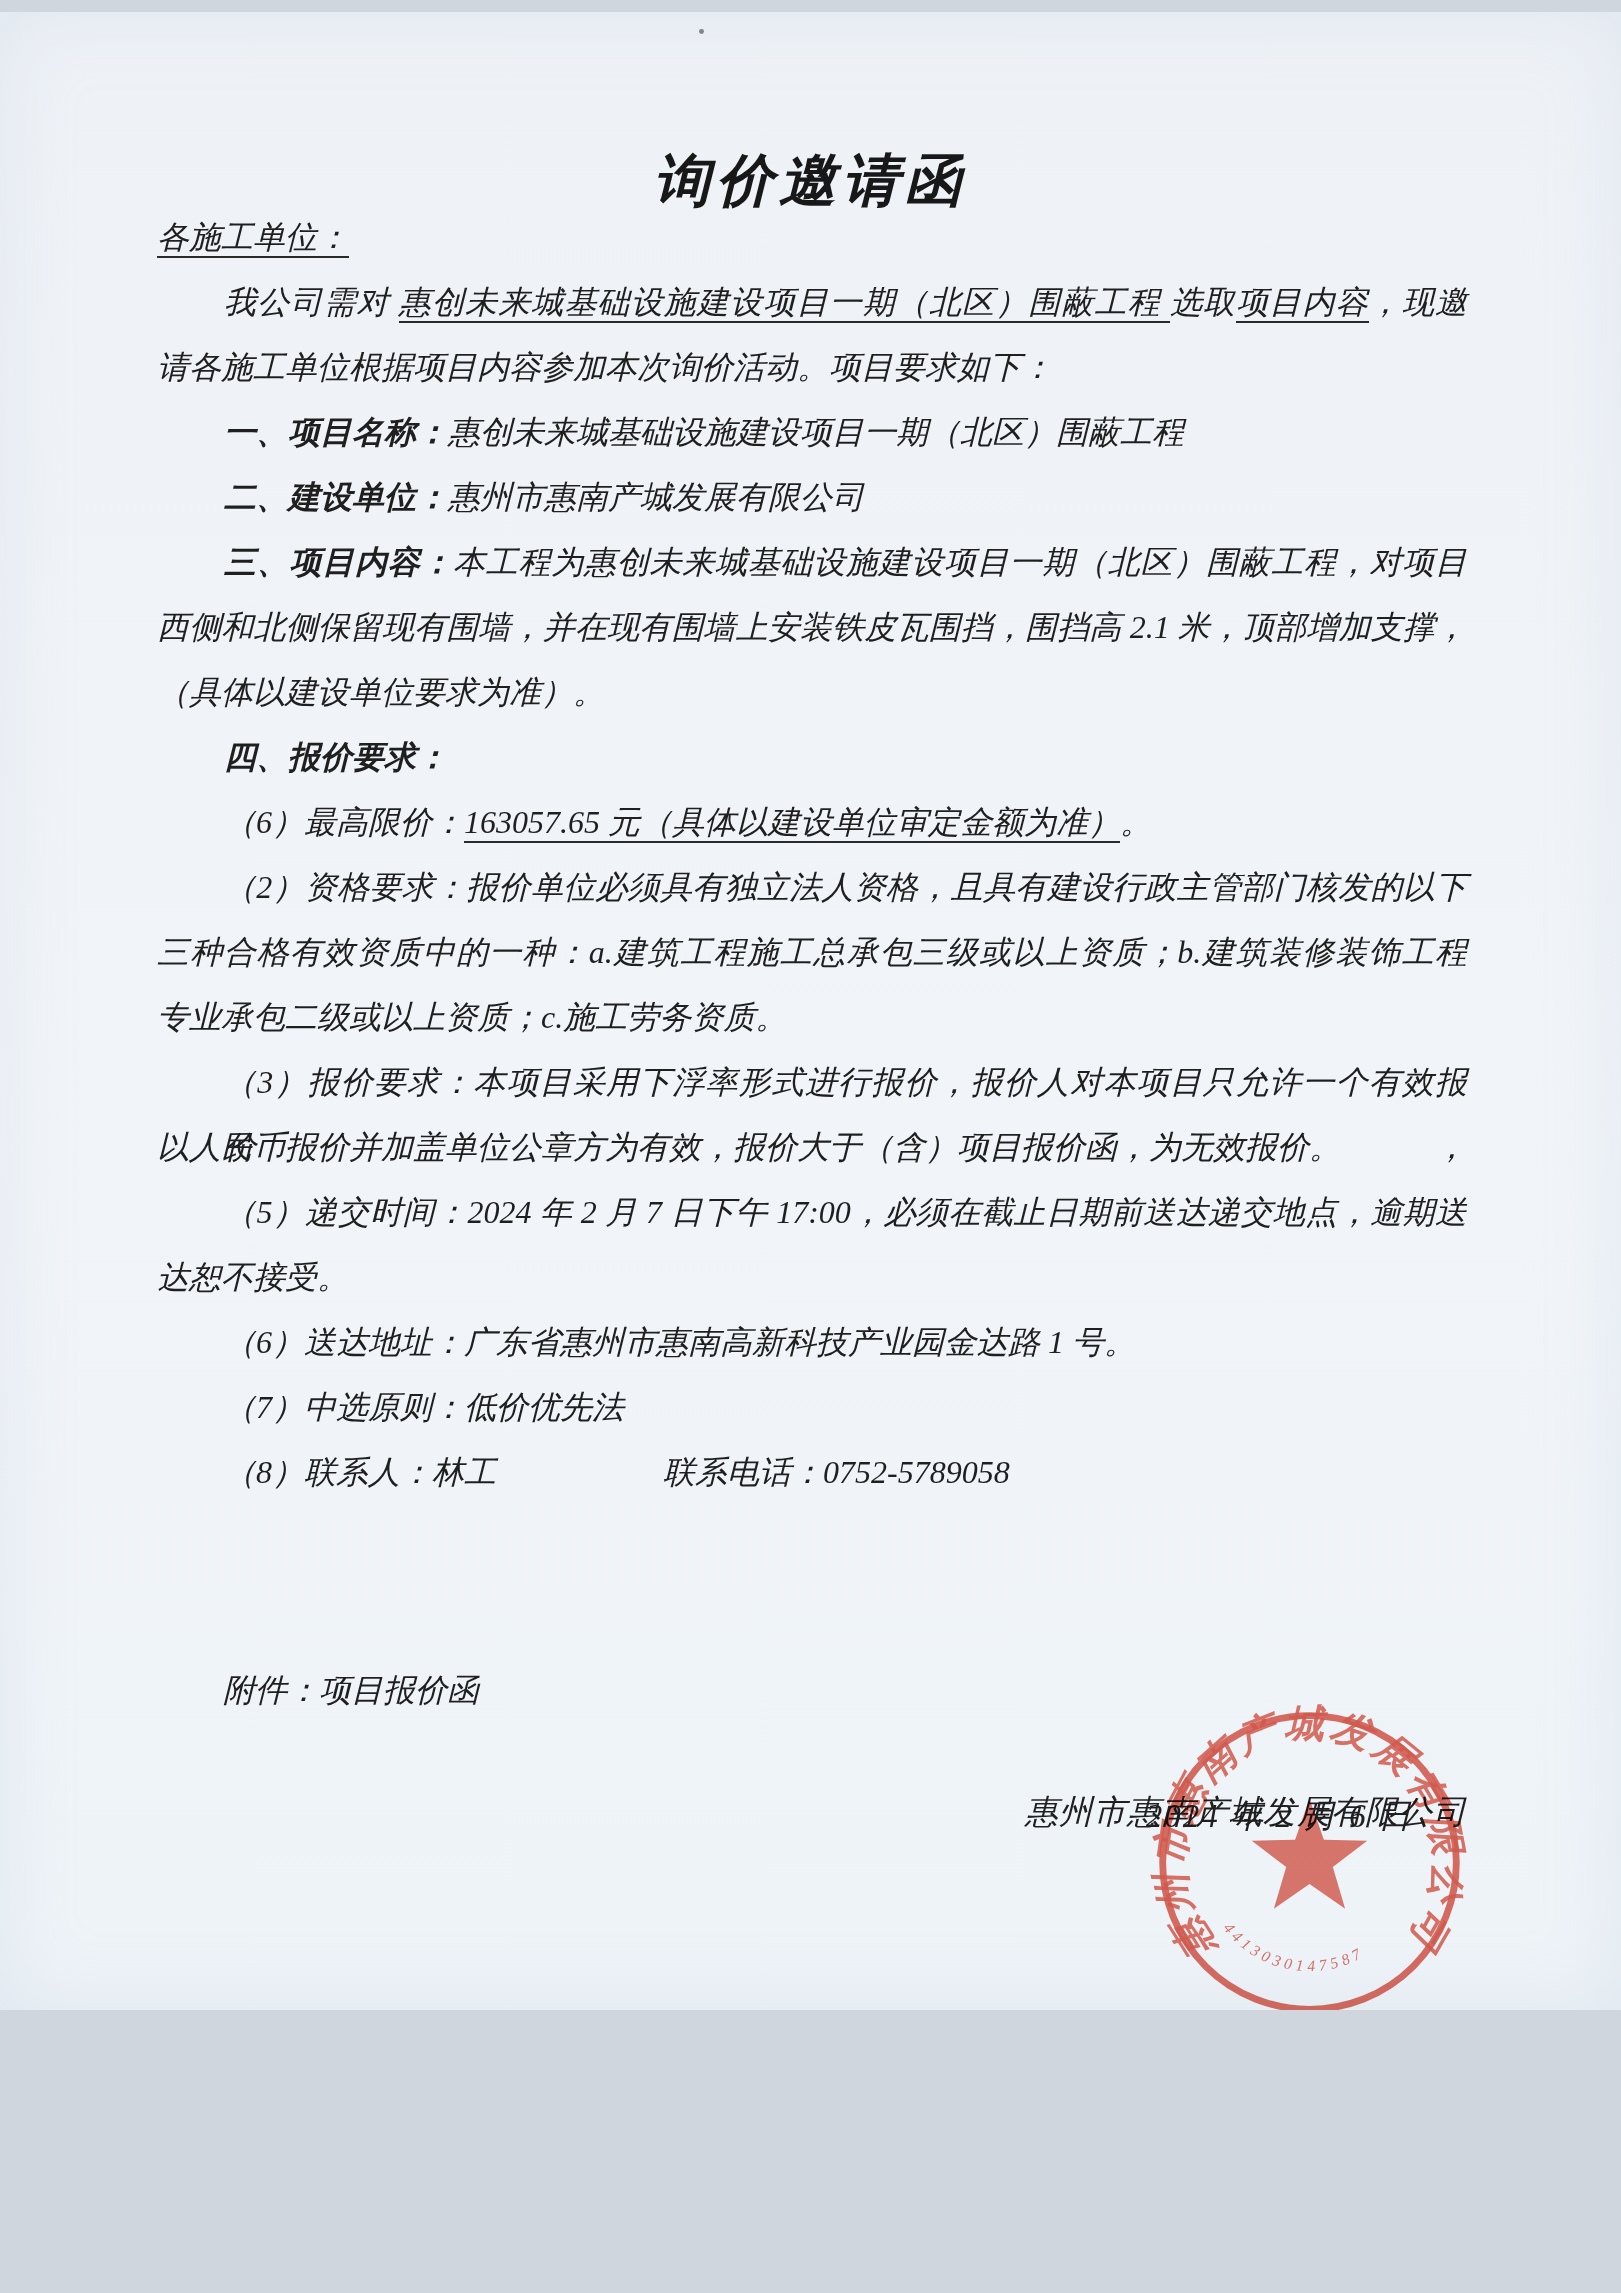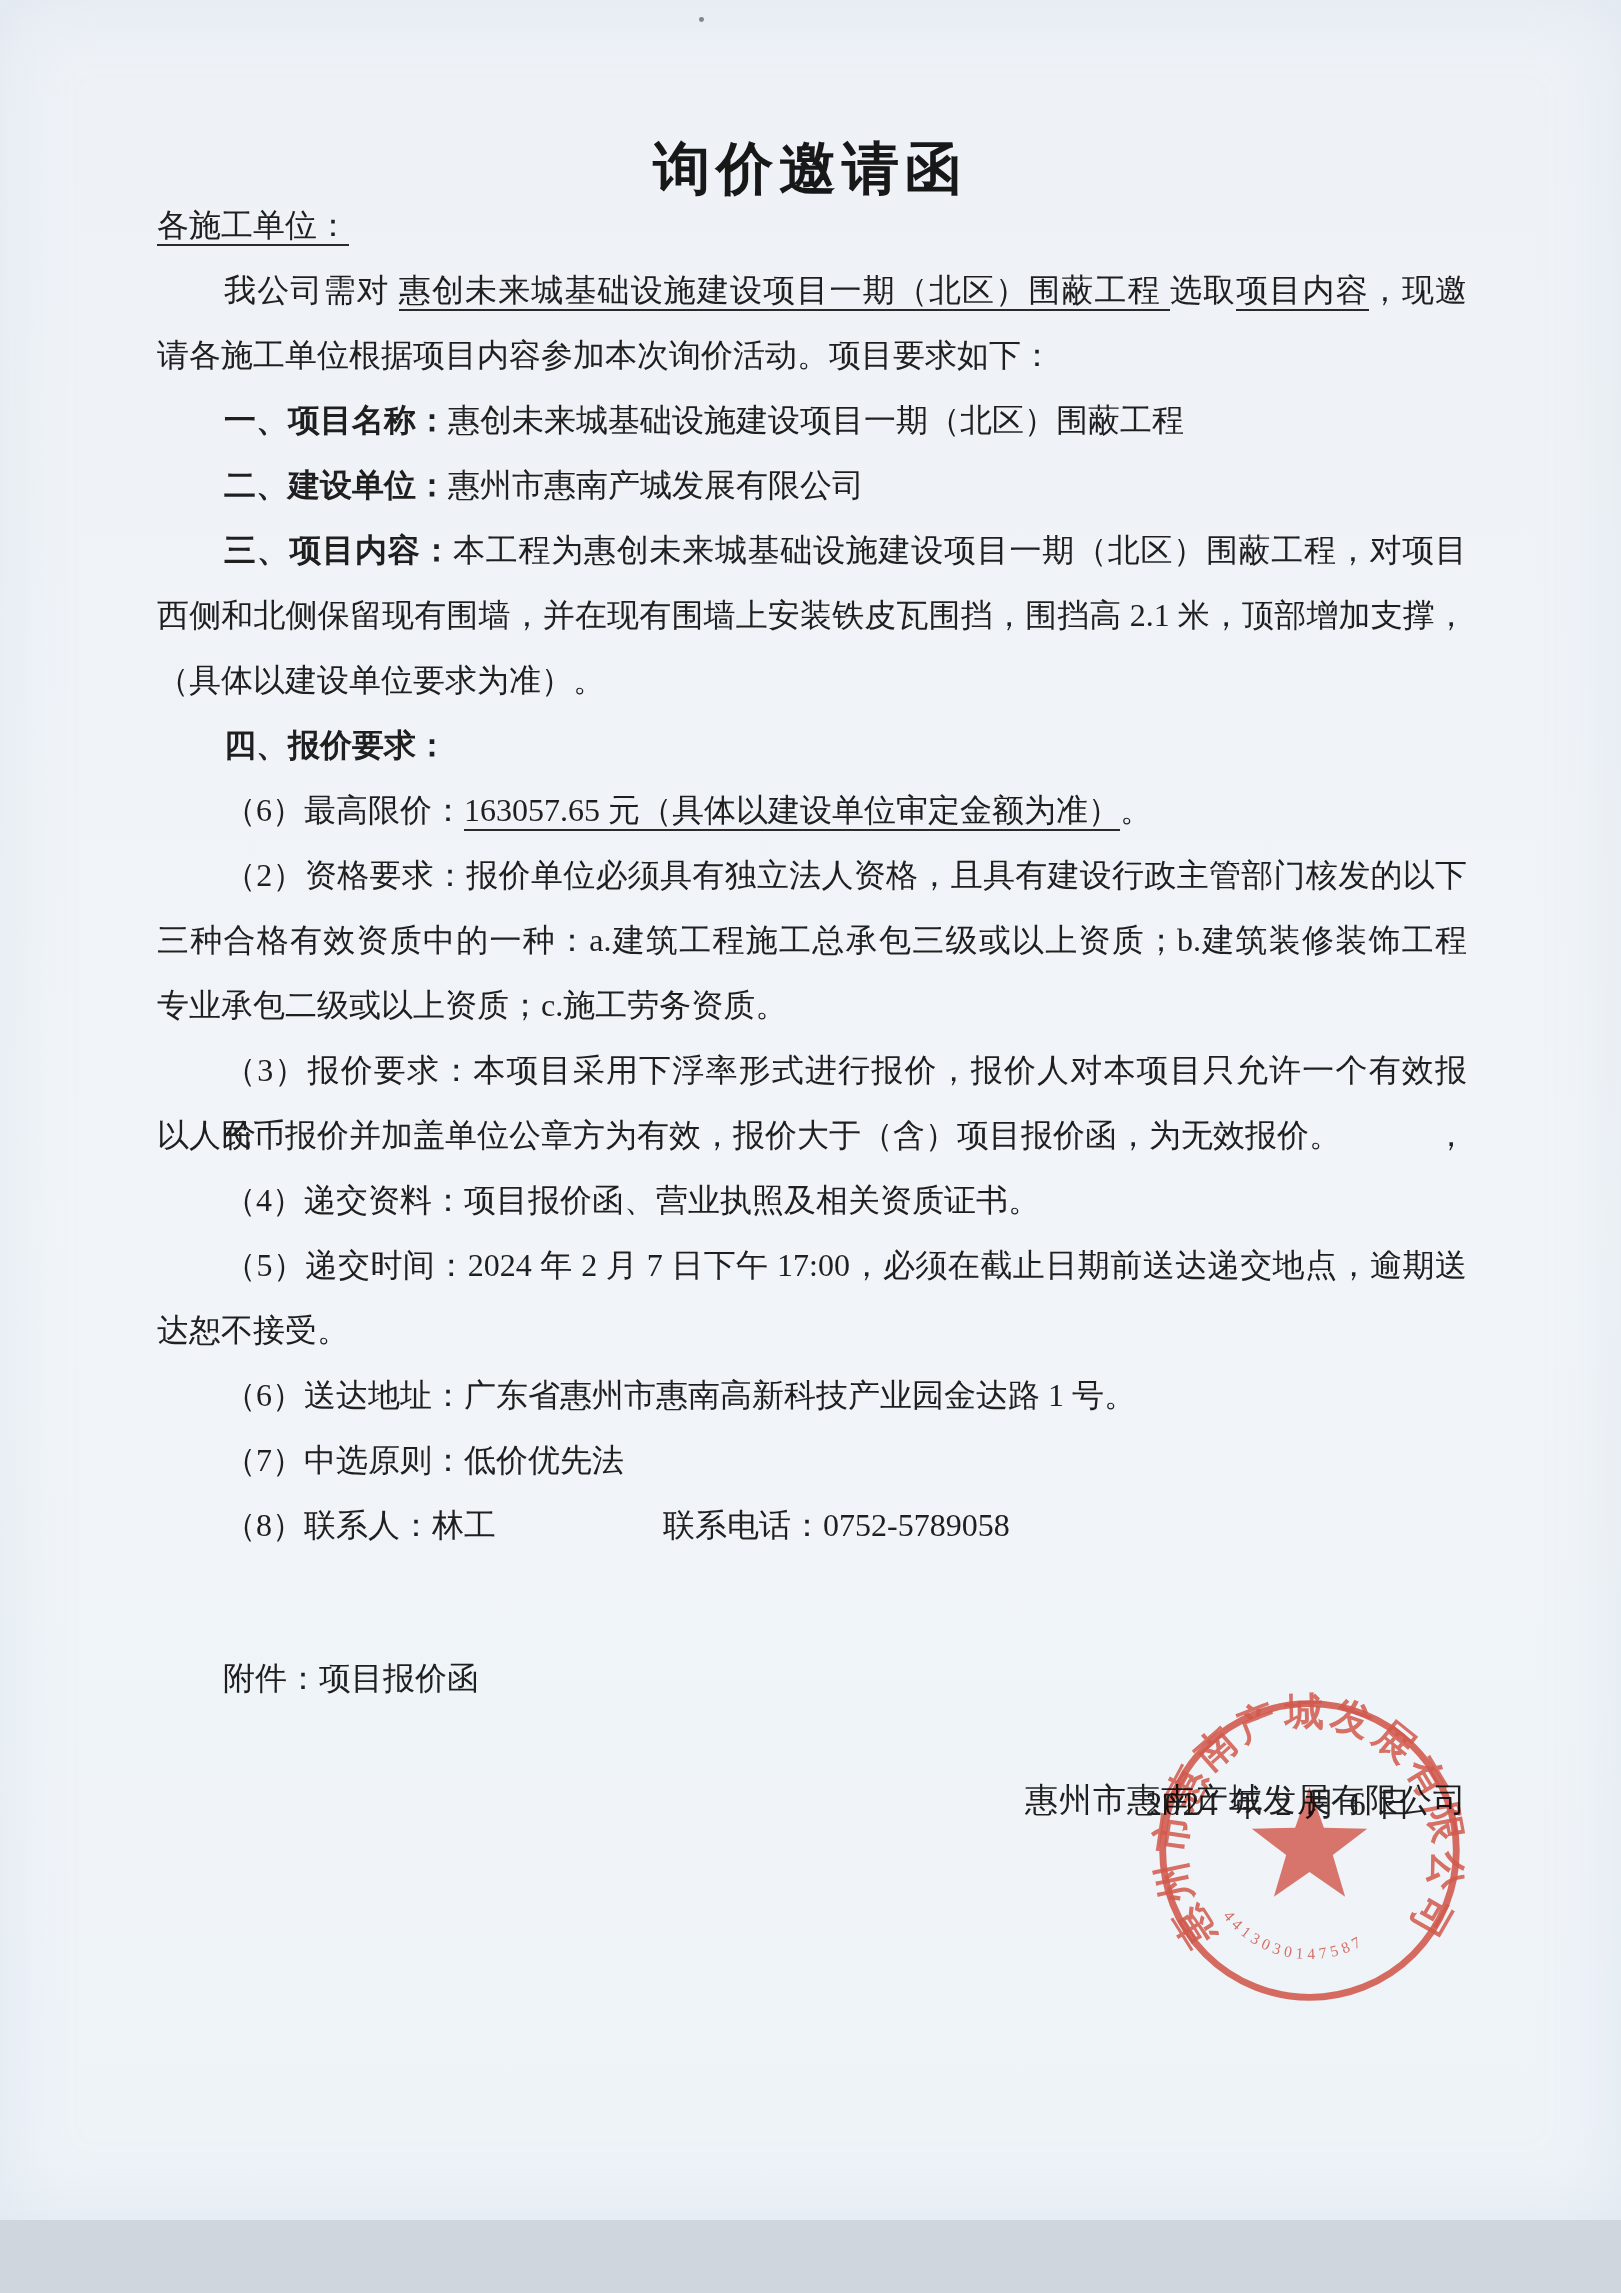--- a/index.html
+++ b/index.html
@@ -1,24 +1,25 @@
 <!DOCTYPE html>
 <html><head>
 <meta charset="utf-8">
 <style>
   html,body{margin:0;padding:0;background:#cfd6dd;}
   #page{
     position:relative;
-    width:1621px;height:2220px;
-    margin:0 auto;
+    width:1621px;height:1998px;
+    margin:12px auto;
     background:linear-gradient(180deg,#eef2f7 0%,#f1f5f9 55%,#eef3f8 100%);
     box-shadow:inset 0 0 78px rgba(175,192,210,.22);
     overflow:hidden;
     font-family:"Liberation Serif","DejaVu Serif",serif;
     color:#1f1f1f;
+    font-style:italic;
   }
   #title{
     position:absolute;top:131px;left:0;width:100%;
     text-align:center;
     font-size:57px;font-weight:bold;letter-spacing:5.9px;
     color:#181818;
   }
   #body-block{
     position:absolute;top:193px;left:157px;width:1310px;
   }
@@ -79,21 +80,20 @@
       <div class="line ind j"><span class="seg b">三、项目内容：</span><span class="seg">本工程为惠创未来城基础设施建设项目一期（北区）围蔽工程，对项目</span></div>
       <div class="line j"><span class="seg">西侧和北侧保留现有围墙，并在现有围墙上安装铁皮瓦围挡，围挡高 2.1 米，顶部增加支撑，</span></div>
       <div class="line"><span class="seg">（具体以建设单位要求为准）。</span></div>
       <div class="line ind"><span class="seg b">四、报价要求：</span></div>
       <div class="line ind"><span class="seg">（6）最高限价：</span><span class="seg u">163057.65 元（具体以建设单位审定金额为准）</span><span class="seg">。</span></div>
       <div class="line ind j"><span class="seg">（2）资格要求：报价单位必须具有独立法人资格，且具有建设行政主管部门核发的以下</span></div>
       <div class="line j"><span class="seg">三种合格有效资质中的一种：a.建筑工程施工总承包三级或以上资质；b.建筑装修装饰工程</span></div>
       <div class="line"><span class="seg">专业承包二级或以上资质；c.施工劳务资质。</span></div>
       <div class="line ind j"><span class="seg">（3）报价要求：本项目采用下浮率形式进行报价，报价人对本项目只允许一个有效报价，</span></div>
       <div class="line"><span class="seg">以人民币报价并加盖单位公章方为有效，报价大于（含）项目报价函，为无效报价。</span></div>
-      <div class="line ind"><span class="seg">（4）递交资料：项目报价函、营业执照及相关资质证书。</span></div>
       <div class="line ind j"><span class="seg">（5）递交时间：2024 年 2 月 7 日下午 17:00，必须在截止日期前送达递交地点，逾期送</span></div>
       <div class="line"><span class="seg">达恕不接受。</span></div>
       <div class="line ind"><span class="seg">（6）送达地址：广东省惠州市惠南高新科技产业园金达路 1 号。</span></div>
       <div class="line ind"><span class="seg">（7）中选原则：低价优先法</span></div>
       <div class="line ind"><span class="seg">（8）联系人：林工</span><span class="gapspan" style="width: 167px;"></span><span class="seg">联系电话：0752-5789058</span></div>
     </div>
 
   <div id="attachment">附件：项目报价函</div>
 
   <div id="sig-company">惠州市惠南产城发展有限公司</div>

